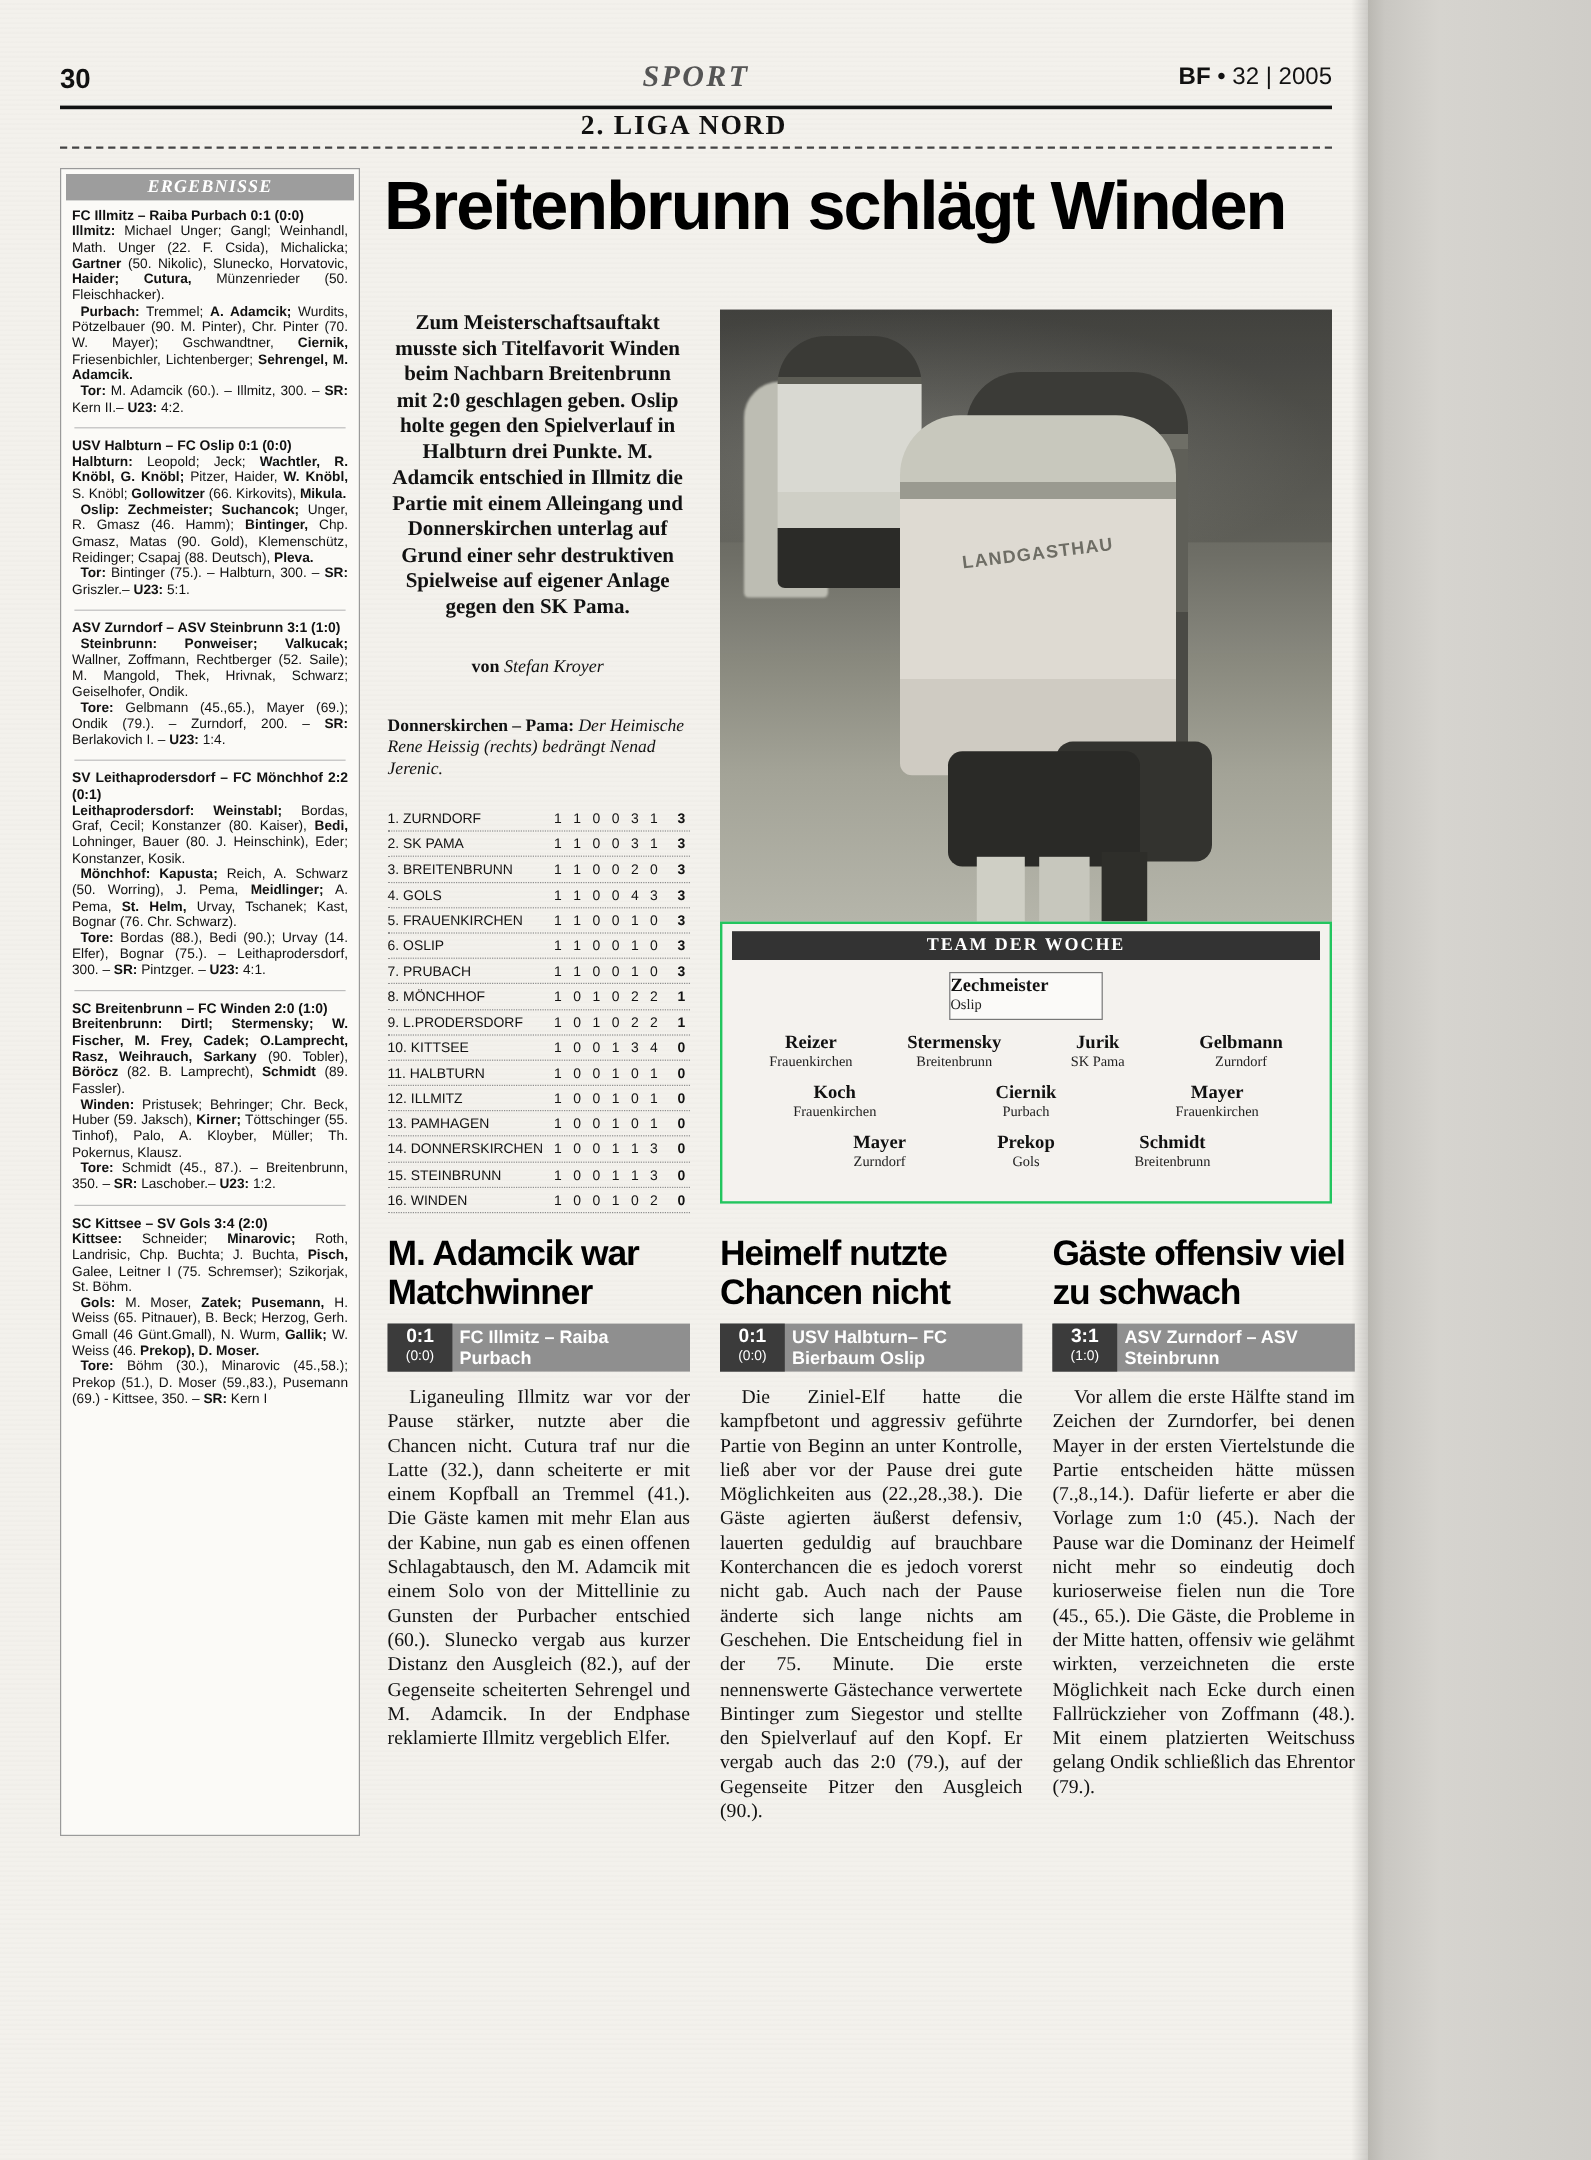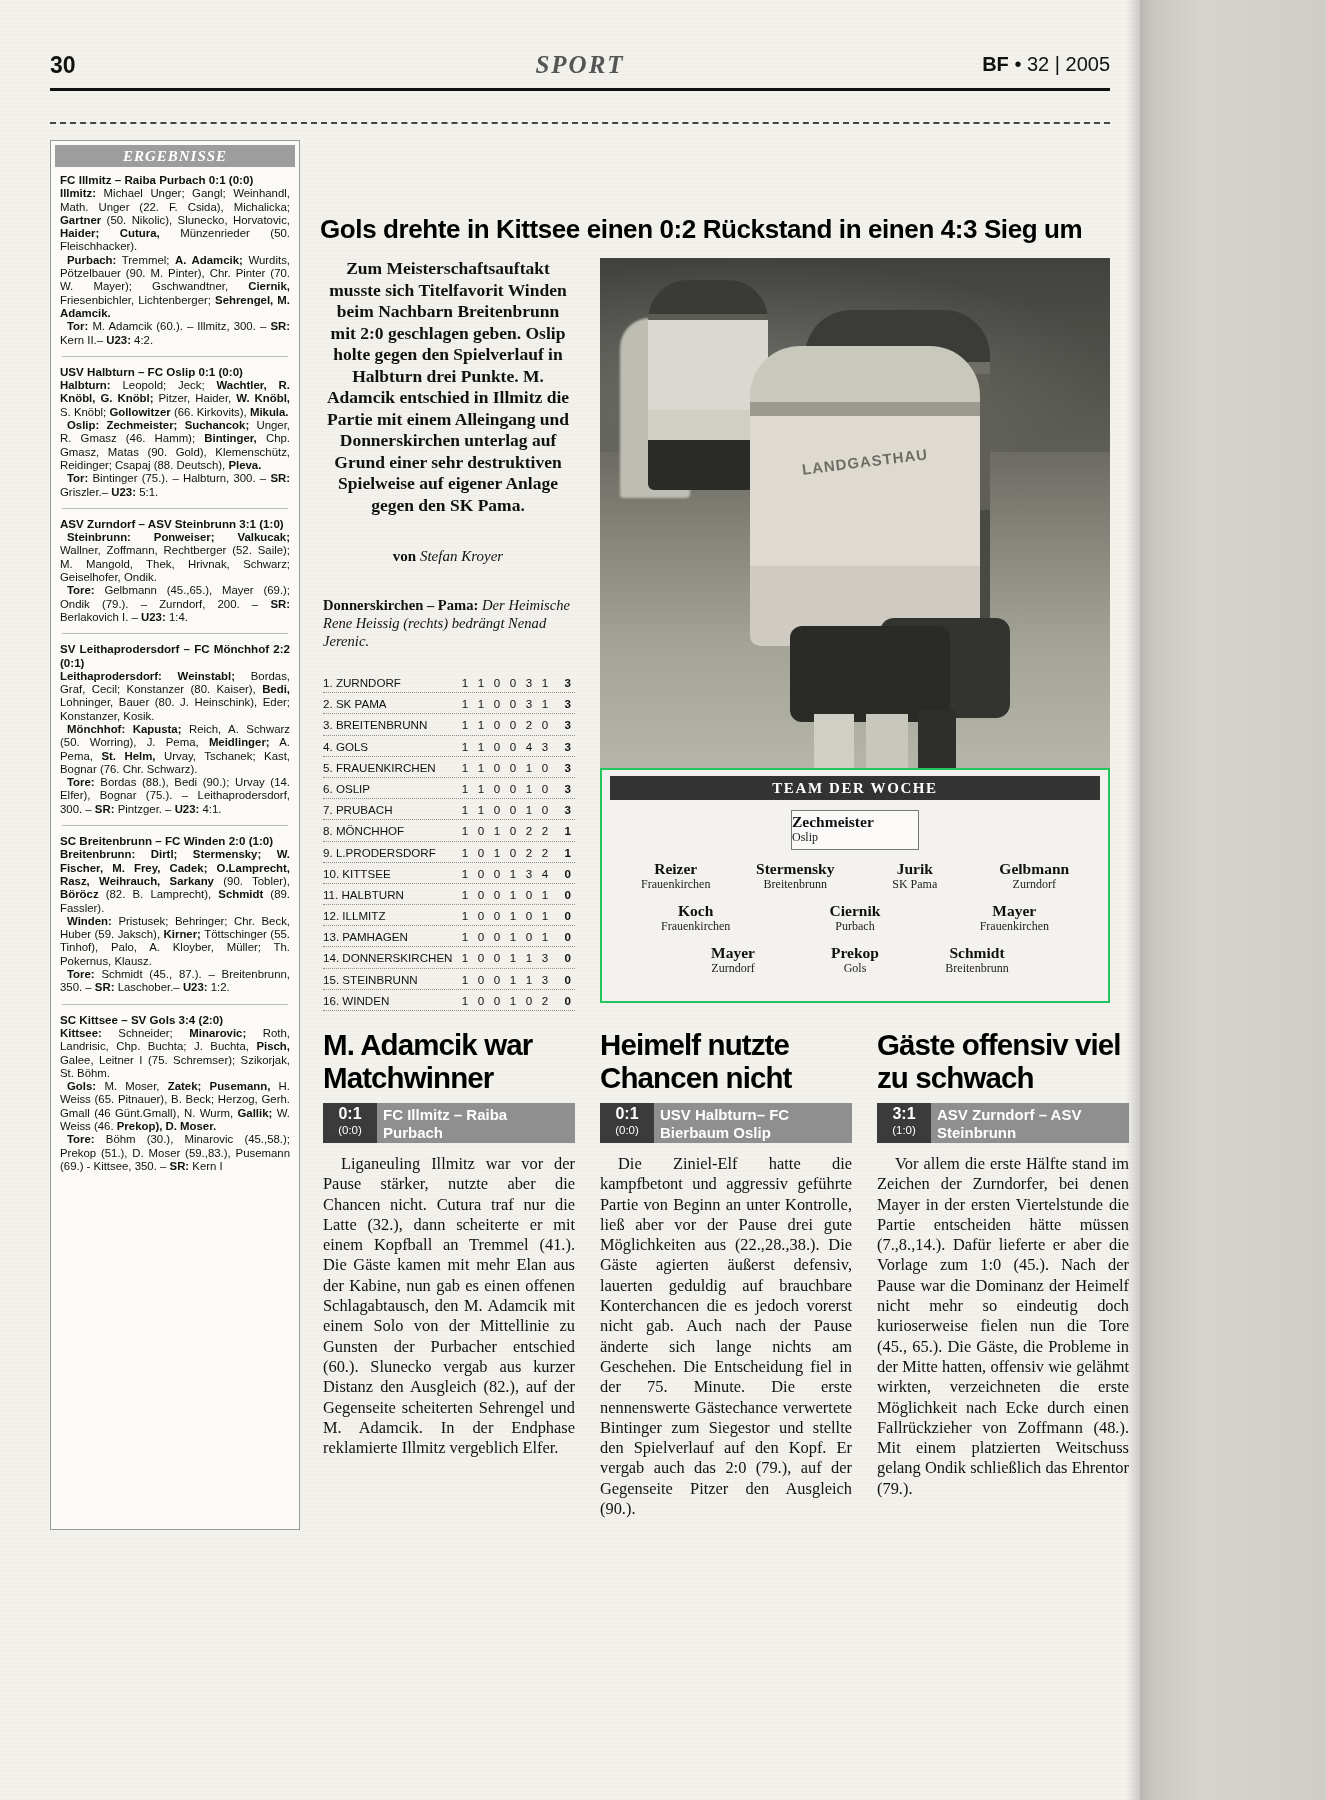--- a/index.html
+++ b/index.html
@@ -168,20 +168,21 @@
   <div class="hdr">
     <div class="pagenum">30</div>
     <div class="sport">SPORT</div>
     <div class="bf">
       <b>BF</b>
       <span>•</span>
       <span>32 | 2005</span>
     </div>
   </div>
   <div class="rule-top"></div>
+  <div class="liga">2. LIGA NORD</div>
   <div class="rule-dash"></div>
 
   <div class="results">
     <div class="results-hd">ERGEBNISSE</div>
     <div id="results-list">
         <div class="rblock">
           <span class="ttl">FC Illmitz – Raiba Purbach 0:1 (0:0)</span>
           <p class="noind"><b class="bd">Illmitz:</b> Michael Unger; Gangl; Weinhandl, Math. Unger (22. F. Csida), Michalicka; <b class="bd">Gartner</b> (50. Nikolic), Slunecko, Horvatovic, <b class="bd">Haider; Cutura,</b> Münzenrieder (50. Fleischhacker).</p>
           <p><b class="bd">Purbach:</b> Tremmel; <b class="bd">A. Adamcik;</b> Wurdits, Pötzelbauer (90. M. Pinter), Chr. Pinter (70. W. Mayer); Gschwandtner, <b class="bd">Ciernik,</b> Friesenbichler, Lichtenberger; <b class="bd">Sehrengel, M. Adamcik.</b></p>
           <p><b class="bd">Tor:</b> M. Adamcik (60.). – Illmitz, 300. – <b class="bd">SR:</b> Kern II.– <b class="bd">U23:</b> 4:2.</p>
@@ -216,21 +217,21 @@
         <div class="rsep"></div>
         <div class="rblock">
           <span class="ttl">SC Kittsee – SV Gols 3:4 (2:0)</span>
           <p class="noind"><b class="bd">Kittsee:</b> Schneider; <b class="bd">Minarovic;</b> Roth, Landrisic, Chp. Buchta; J. Buchta, <b class="bd">Pisch,</b> Galee, Leitner I (75. Schremser); Szikorjak, St. Böhm.</p>
           <p><b class="bd">Gols:</b> M. Moser, <b class="bd">Zatek; Pusemann,</b> H. Weiss (65. Pitnauer), B. Beck; Herzog, Gerh. Gmall (46 Günt.Gmall), N. Wurm, <b class="bd">Gallik;</b> W. Weiss (46. <b class="bd">Prekop), D. Moser.</b></p>
           <p><b class="bd">Tore:</b> Böhm (30.), Minarovic (45.,58.); Prekop (51.), D. Moser (59.,83.), Pusemann (69.) - Kittsee, 350. – <b class="bd">SR:</b> Kern I</p>
         </div>
       </div>
   </div>
 
-  <div class="subhead">Gols drehte in Kittsee einen 0:2 Rückstand in einen 4:3 Sieg um</div>
+  <div class="headline">Breitenbrunn schlägt Winden</div>
 
   <div class="lead">Zum Meisterschaftsauftakt musste sich Titelfavorit Winden beim Nachbarn Breitenbrunn mit 2:0 geschlagen geben. Oslip holte gegen den Spielverlauf in Halbturn drei Punkte. M. Adamcik entschied in Illmitz die Partie mit einem Alleingang und Donnerskirchen unterlag auf Grund einer sehr destruktiven Spielweise auf eigener Anlage gegen den SK Pama.</div>
   <div class="byline">
     <b>von</b>
     <i>Stefan Kroyer</i>
   </div>
 
   <div class="photocap">
     <b>Donnerskirchen – Pama:</b>
     <i>Der Heimische Rene Heissig (rechts) bedrängt Nenad Jerenic.</i>

